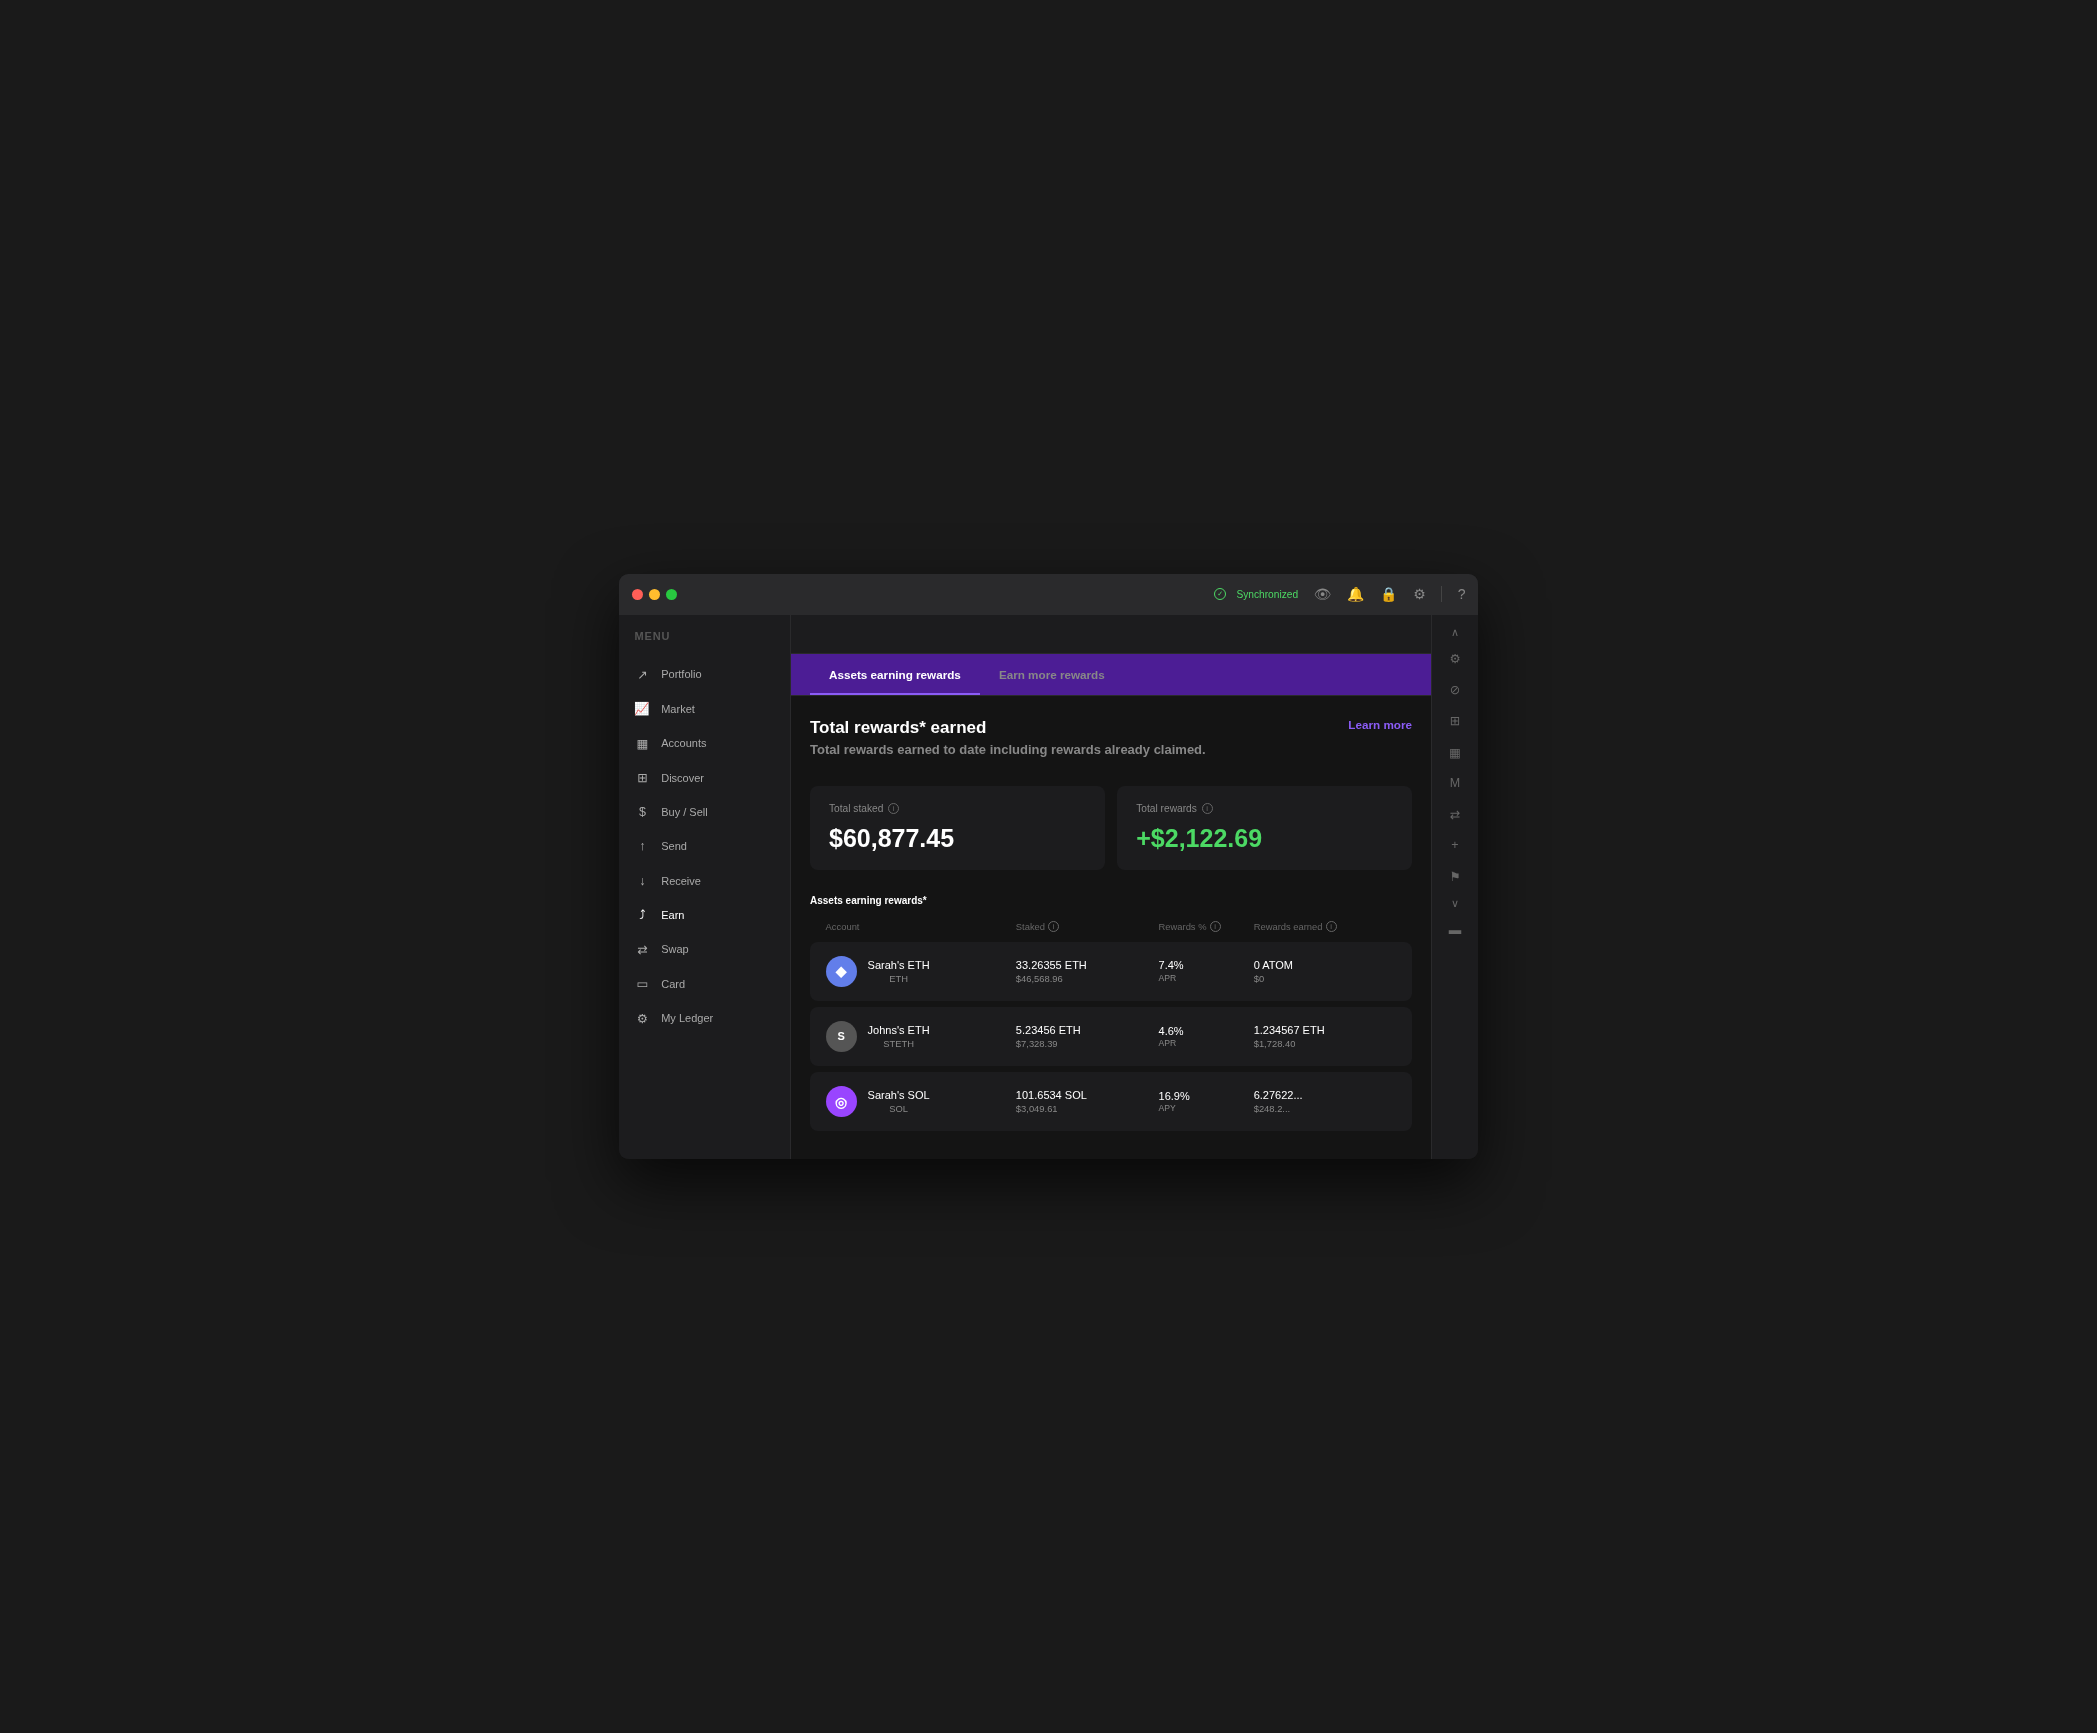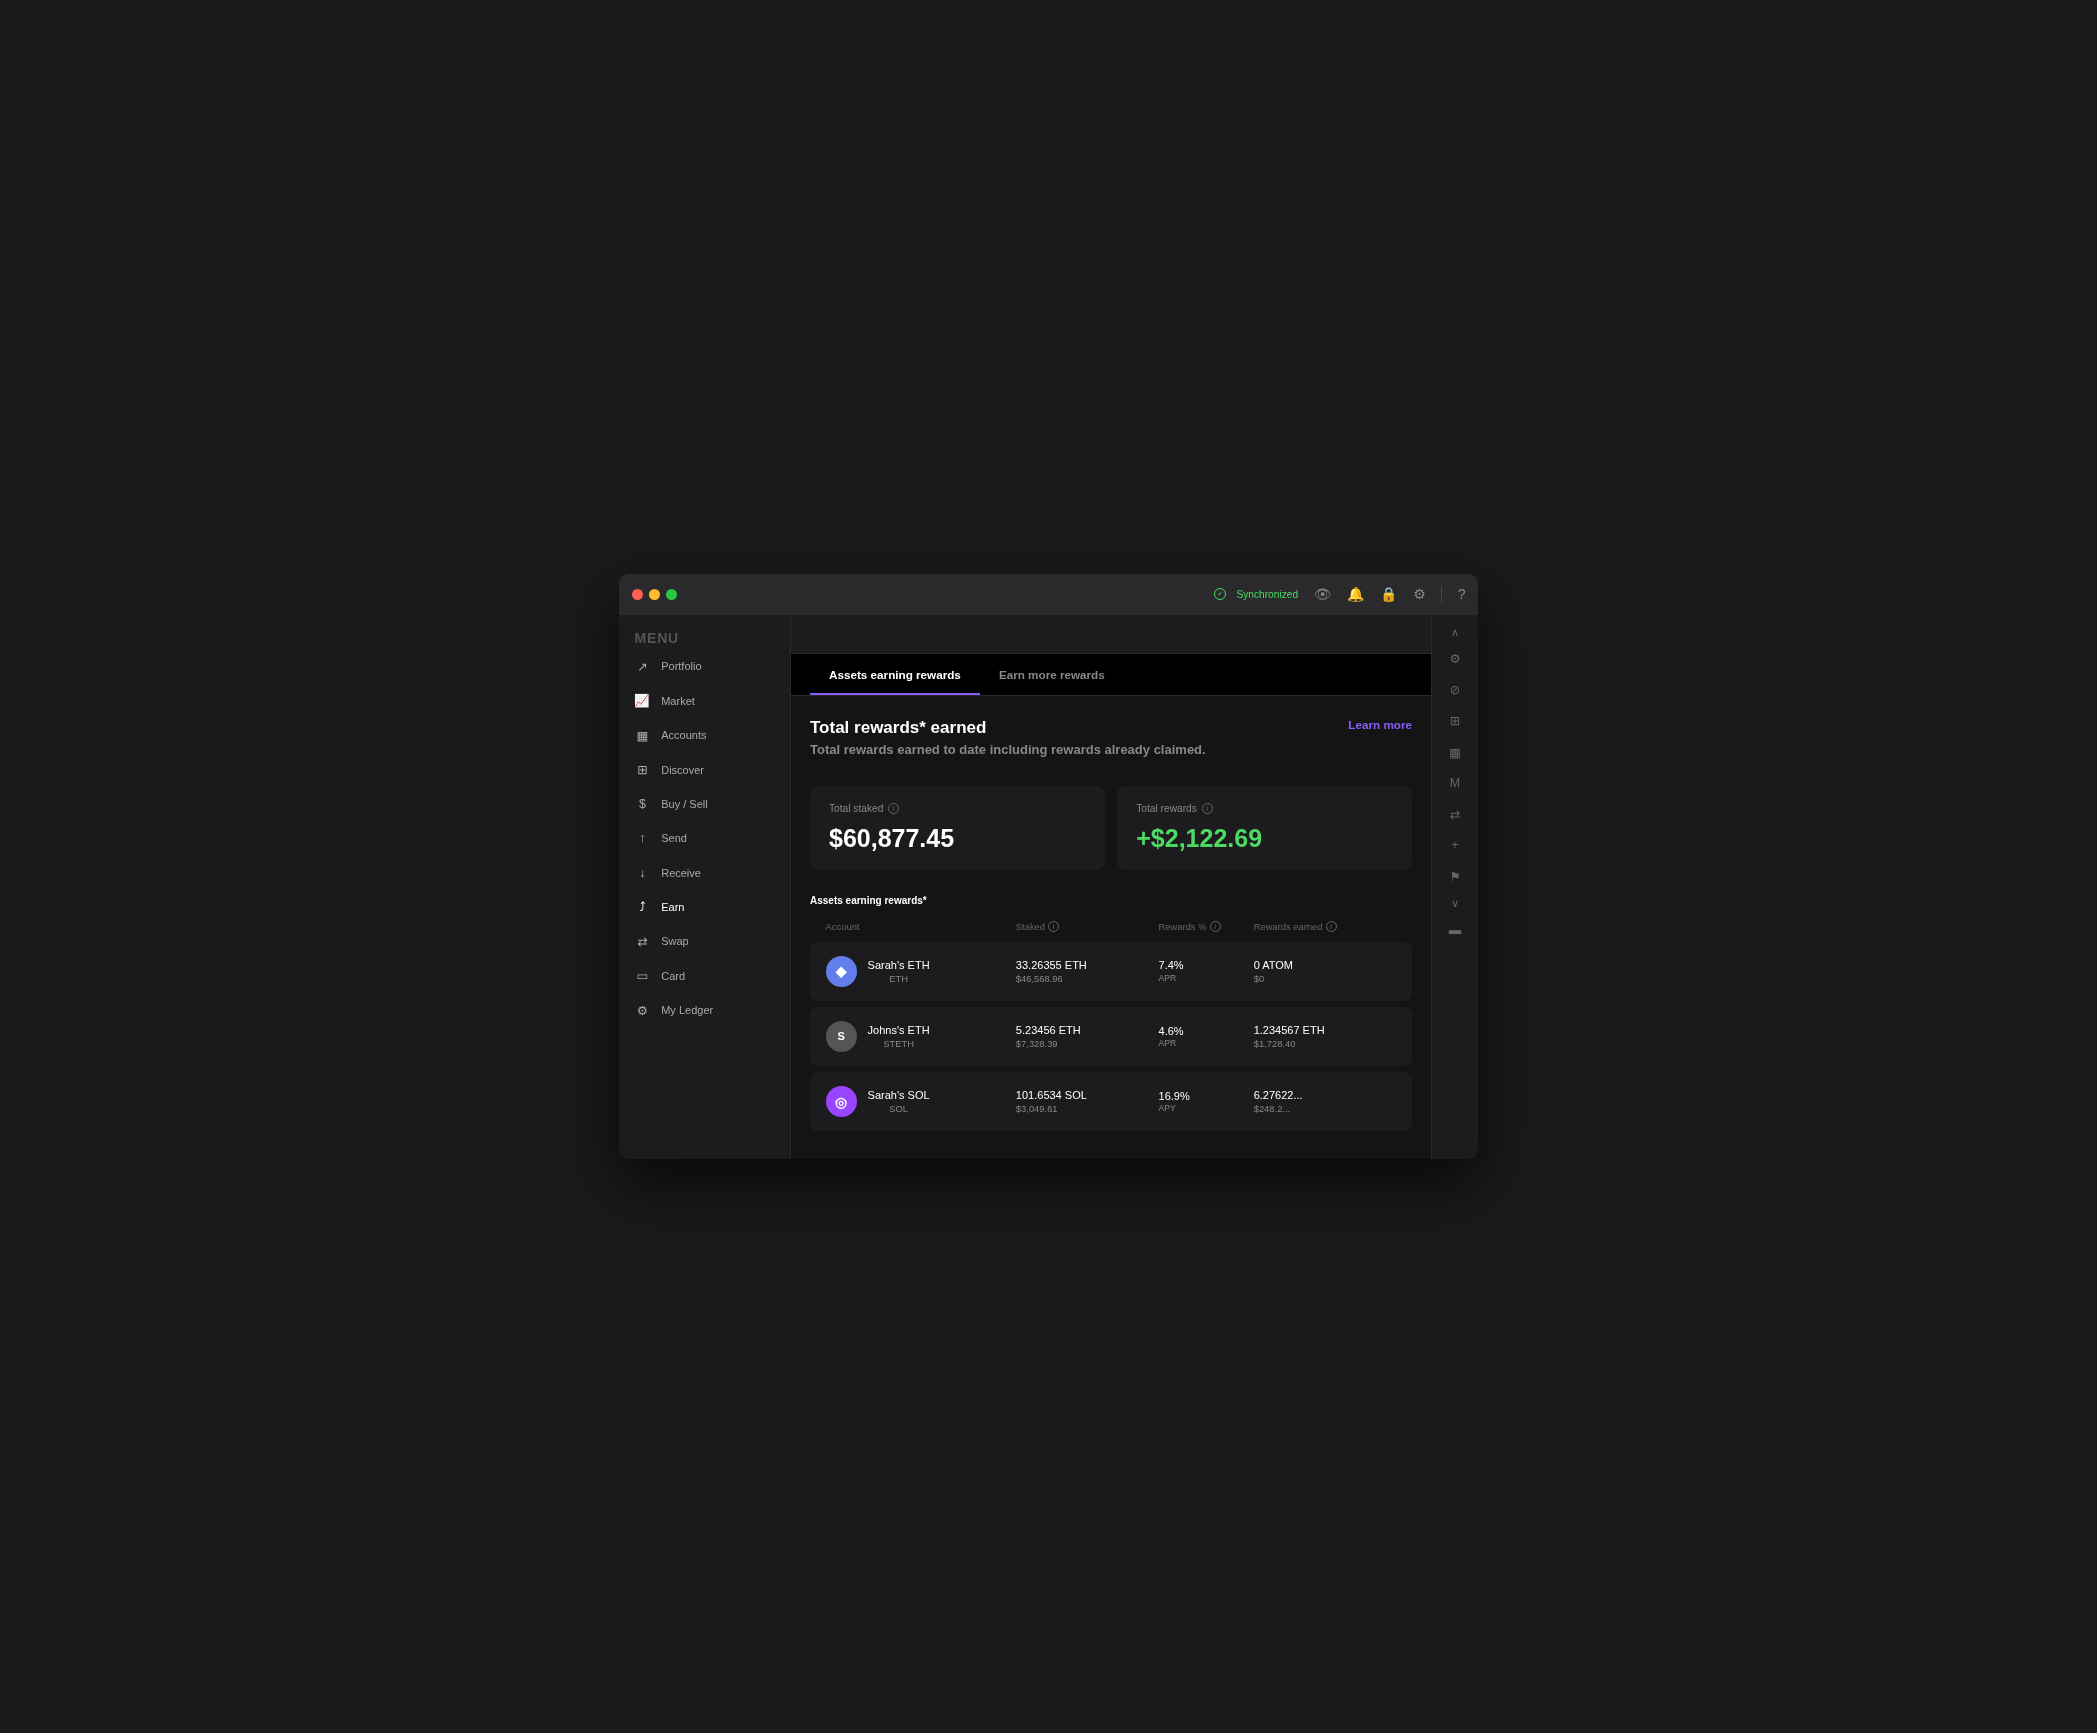--- a/index.html
+++ b/index.html
@@ -86,26 +86,26 @@
 
     
     .sidebar {
       width: 172px;
       background: #1c1c1e;
       padding: 15.6px 0;
       flex-shrink: 0;
       border-right: 0.8px solid #2a2a2c;
     }
     .sidebar-menu-label {
-      font-size: 14px;
+      font-size: 11px;
       color: #555;
       font-weight: 600;
       letter-spacing: 0.8px;
       padding: 0 15.6px;
-      margin-bottom: 3px;
+      margin-bottom: 15px;
     }
     .sidebar-item {
       display: flex;
       align-items: center;
       gap: 11px;
       padding: 9.4px 15.6px;
       color: #aaa;
       font-size: 11px;
       cursor: pointer;
       transition: background 0.15s;
@@ -132,21 +132,21 @@
     
     .main-topbar {
       background: #1c1c1e;
       height: 39px;
       border-bottom: 0.8px solid #2a2a2c;
     }
 
     
     .tabs-bar {
       display: flex;
-      background: #000000;
+      background: #4c1d95;
       border-bottom: 0.8px solid #2a2a2c;
       padding: 0 19px;
     }
     .tab {
       padding: 14px 19px;
       font-size: 11.7px;
       color: #888;
       cursor: pointer;
       position: relative;
       font-weight: 700;

